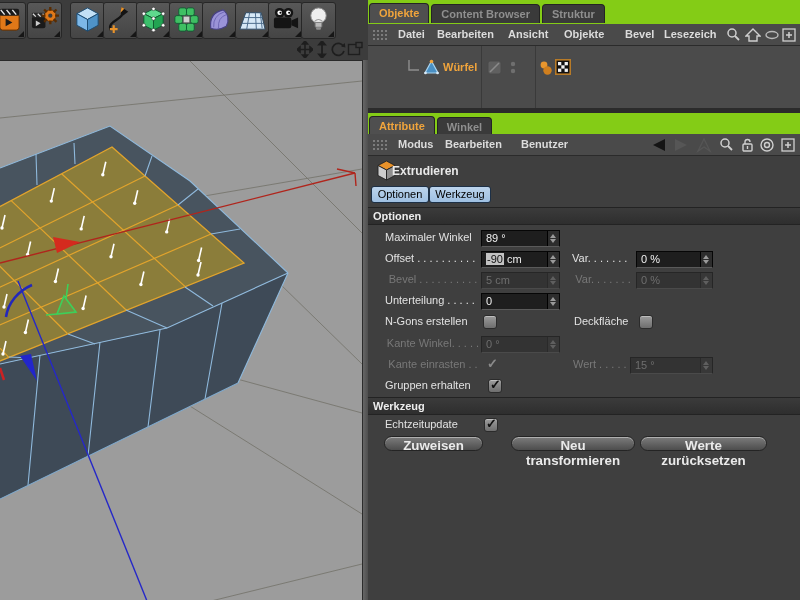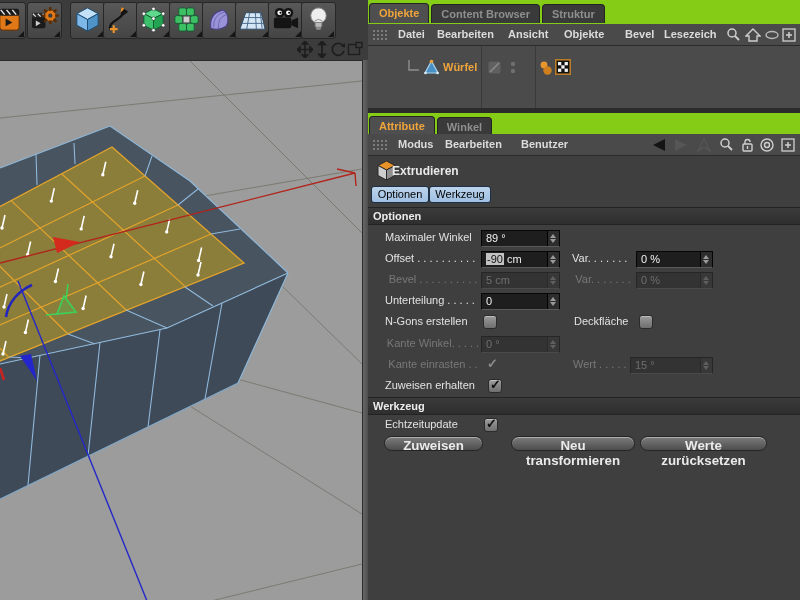--- a/index.html
+++ b/index.html
@@ -506,21 +506,21 @@
       <span>0 °</span><span class="stp"></span>
     </div>
 
     <span class="lbl dis" style="left:17px;top:358px;width:96px">Kante einrasten . .</span>
     <span class="chk dis checked" style="left:117px;top:358px"></span>
     <span class="lbl dis" style="left:205px;top:358px;width:55px">Wert . . . . . .</span>
     <div class="fld dis" style="left:262px;top:357px;width:77px">
       <span>15 °</span><span class="stp"></span>
     </div>
 
-    <span class="lbl" style="left:17px;top:379px;width:100px">Zuweisen erhalten</span>
+    <span class="lbl" style="left:17px;top:379px;width:100px">Gruppen erhalten</span>
     <span class="chk checked" style="left:120px;top:379px"></span>
 
     <div class="secbar" style="top:397px">Werkzeug</div>
     <span class="lbl" style="left:17px;top:418px;width:95px">Echtzeitupdate</span>
     <span class="chk checked" style="left:116px;top:418px"></span>
 
     <button class="pill" style="left:16px;top:436px;width:99px">Zuweisen</button>
     <button class="pill" style="left:143px;top:436px;width:124px">Neu transformieren</button>
     <button class="pill" style="left:272px;top:436px;width:127px">Werte zurücksetzen</button>
   </div>

